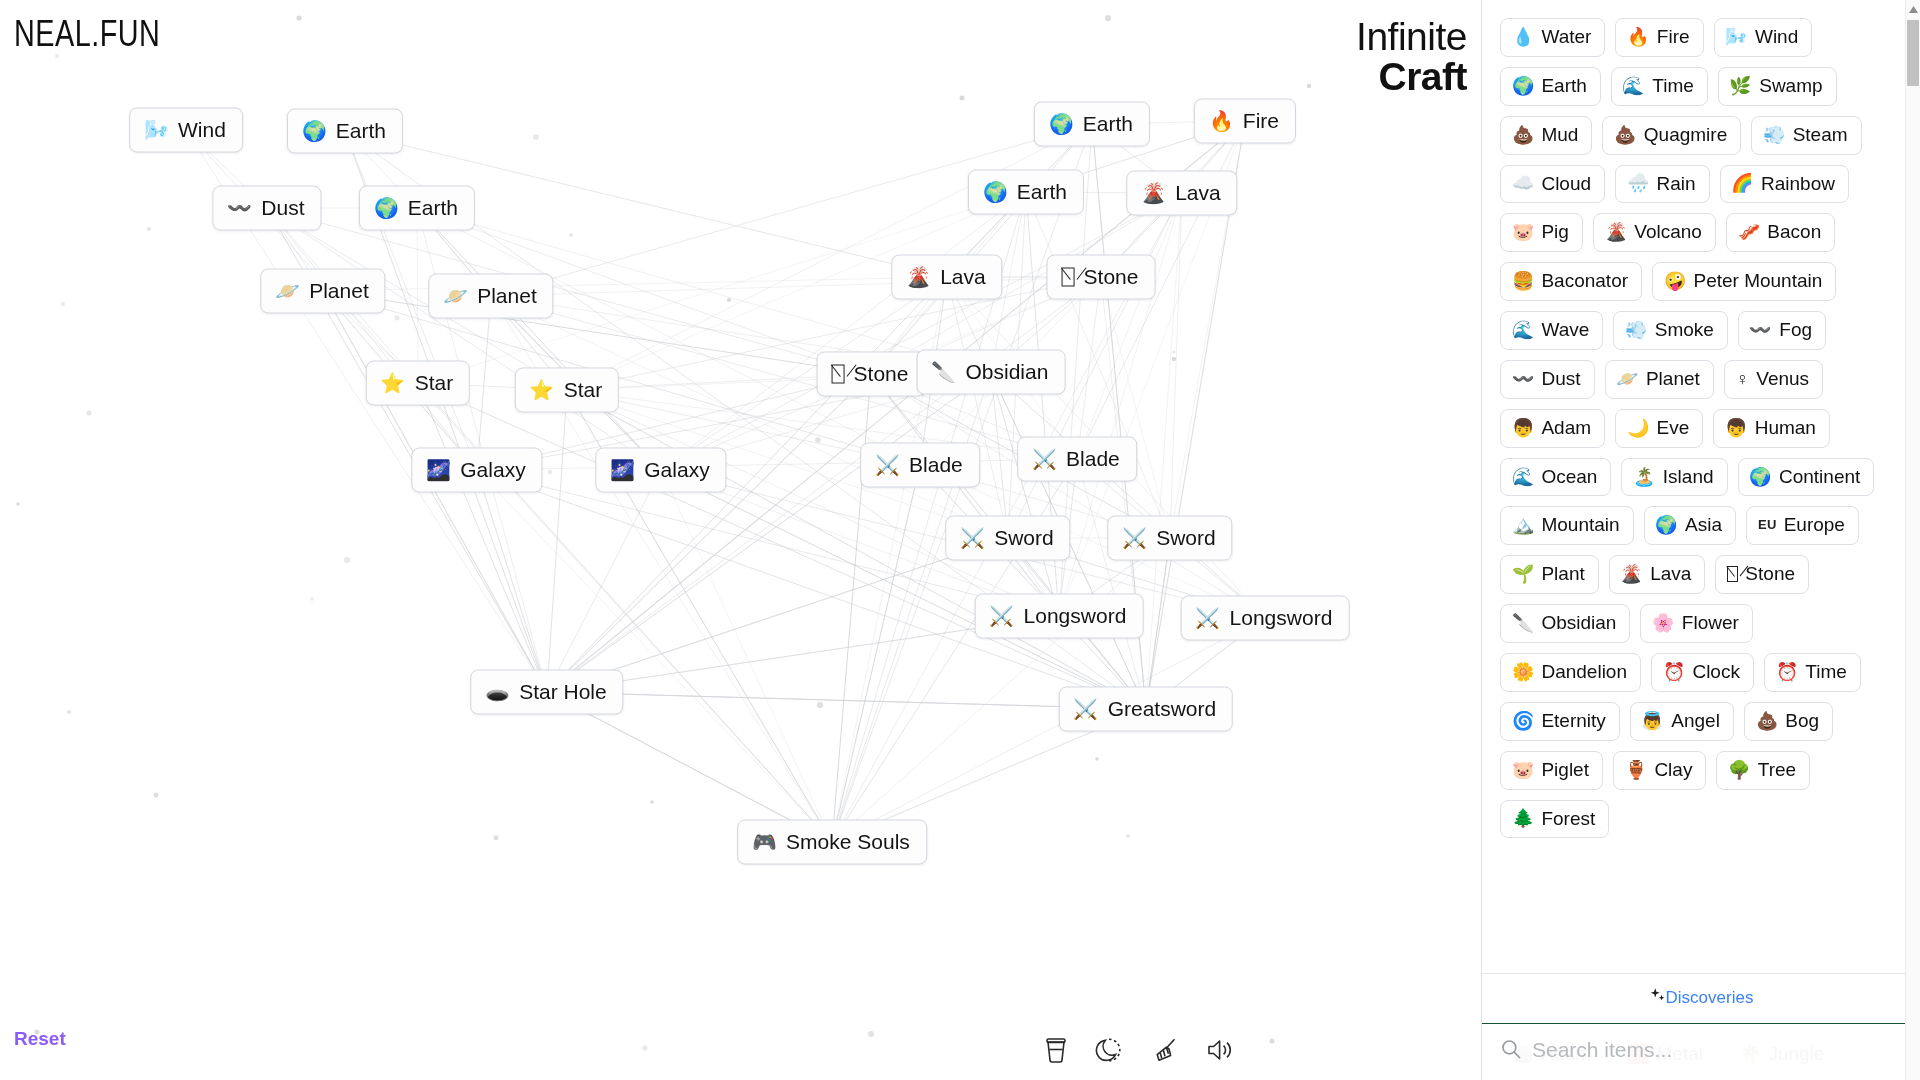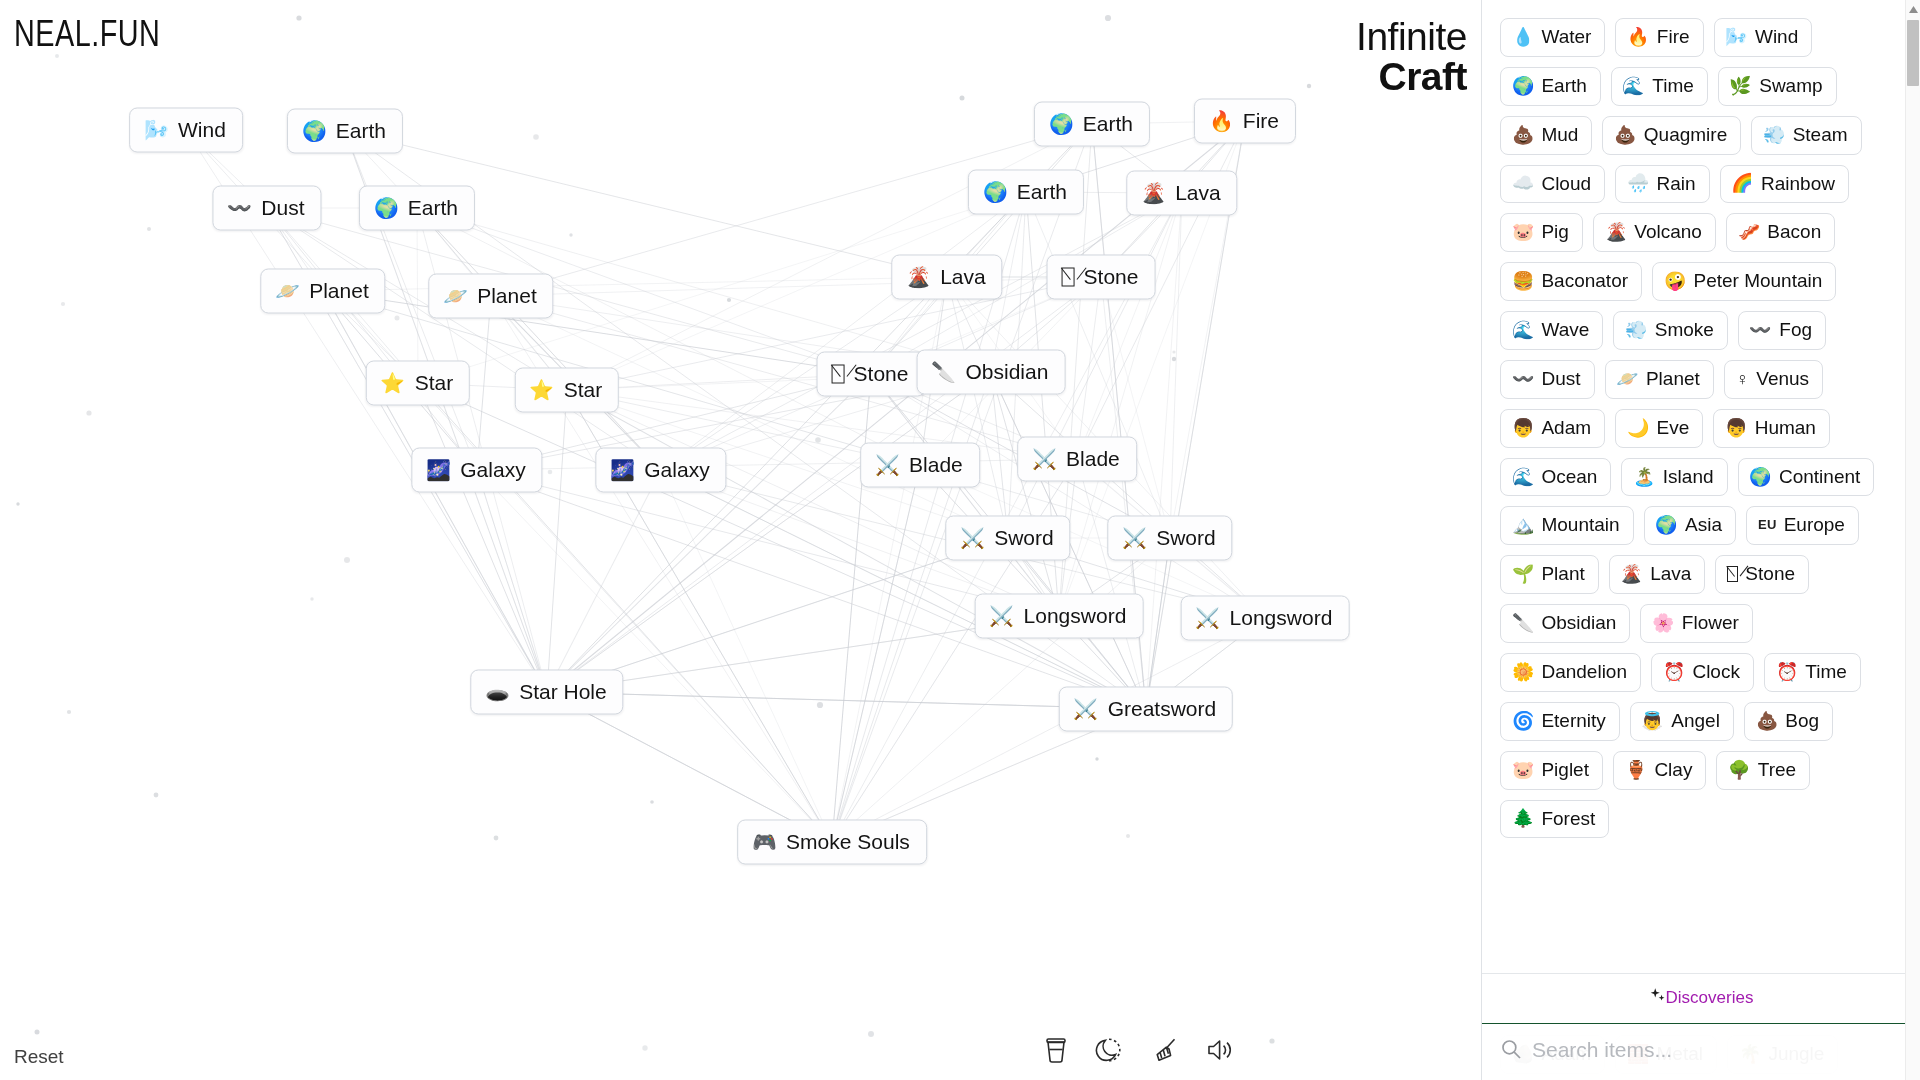--- a/index.html
+++ b/index.html
@@ -118,21 +118,21 @@
   #tabs {
     flex: 0 0 auto;
     display: flex;
     border-top: 1px solid #e4e7ea;
     background: #fff;
   }
   .tab {
     flex: 1 1 50%;
     display: flex; align-items: center; justify-content: center; gap: 0;
     padding: 13px 0 14px;
-    font-size: 17px; color: #a21caf;
+    font-size: 17px; color: #3b82f6;
     cursor: pointer;
     background: #fff;
   }
   .tab + .tab { border-left: 1px solid #e4e7ea; }
 
   
   #searchbar {
     flex: 0 0 auto;
     display: flex; align-items: flex-start; gap: 10px;
     padding: 14px 18px 16px 18px;
@@ -175,23 +175,24 @@
   }
   #sb-thumb {
     position: absolute; top: 20px; left: 1px;
     width: 12px; height: 66px;
     background: #c1c1c1; border-radius: 1px;
     cursor: grab;
   }
 
   
   #reset {
-    position: absolute; left: 14px; bottom: 12px;
-    font-size: 19px; color: #404040; cursor: pointer; user-select: none;
+    position: absolute; left: 14px; bottom: 30px;
+    font-size: 19px; color: #8b5cf6; cursor: pointer; user-select: none;
     z-index: 6;
+    font-weight: bold;
   }
   #tools {
     position: absolute; right: 246px; bottom: 16px;
     display: flex; align-items: center; gap: 26px;
     z-index: 6;
   }
   #tools .tool { cursor: pointer; display:flex; align-items:center; justify-content:center; }
 </style>
 </head>
 <body>

